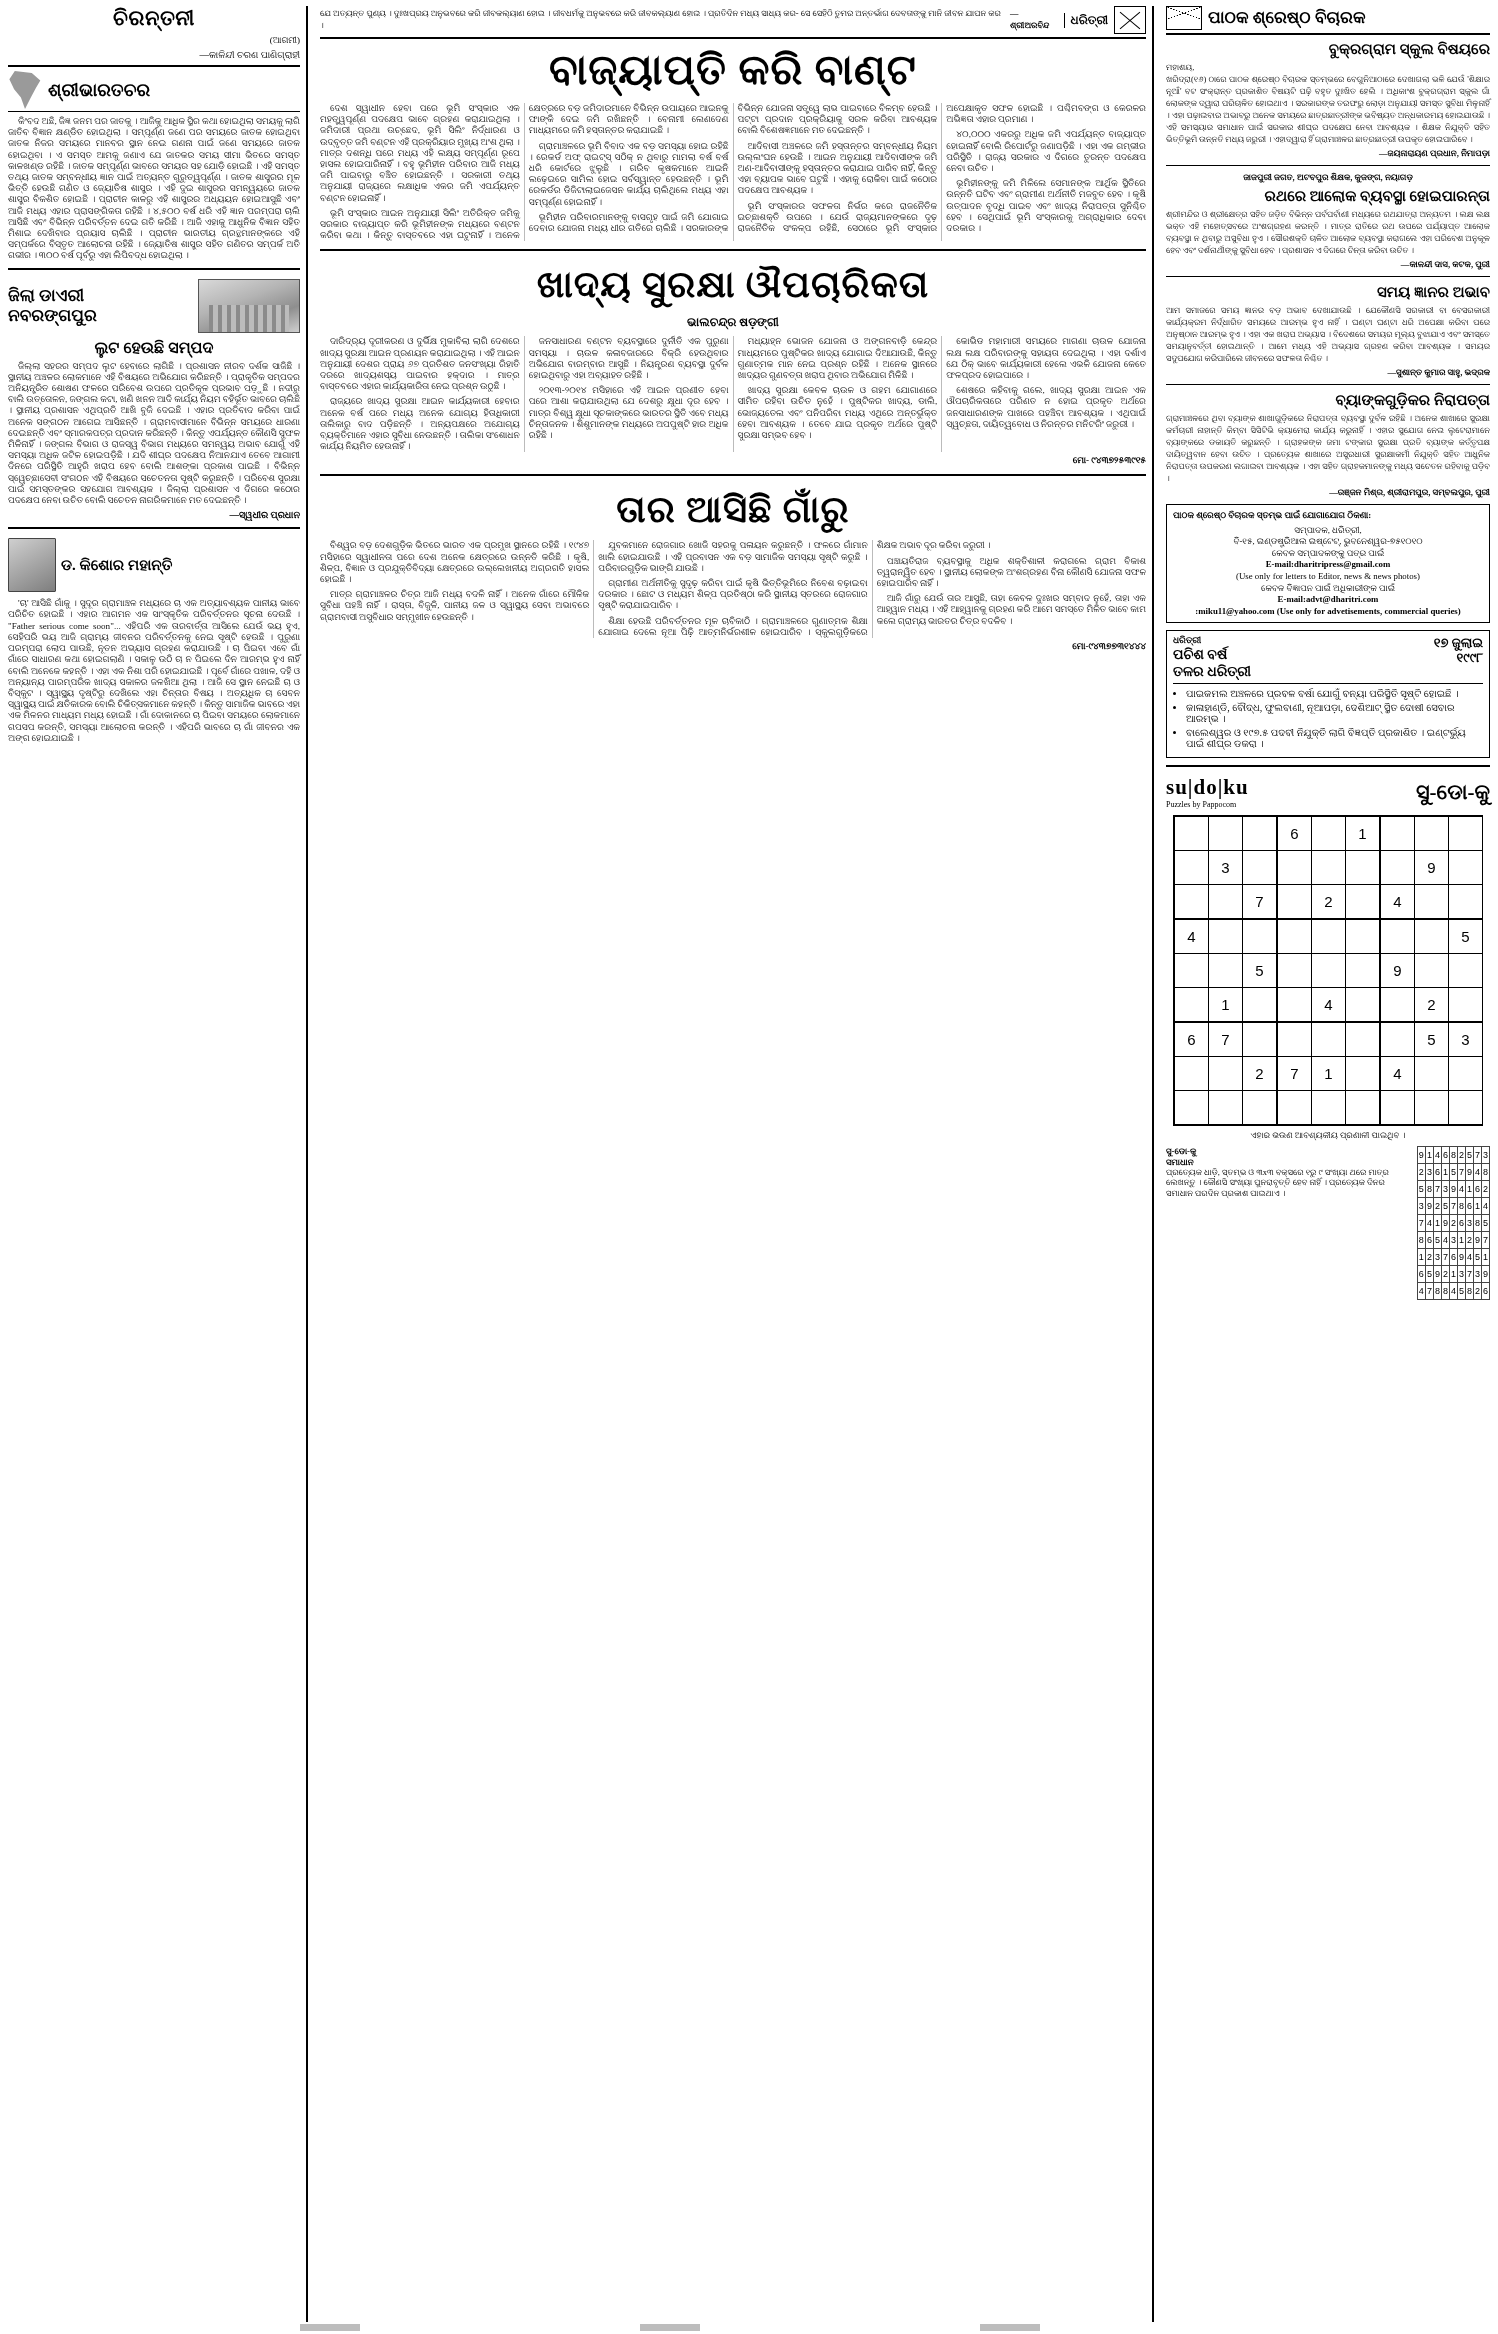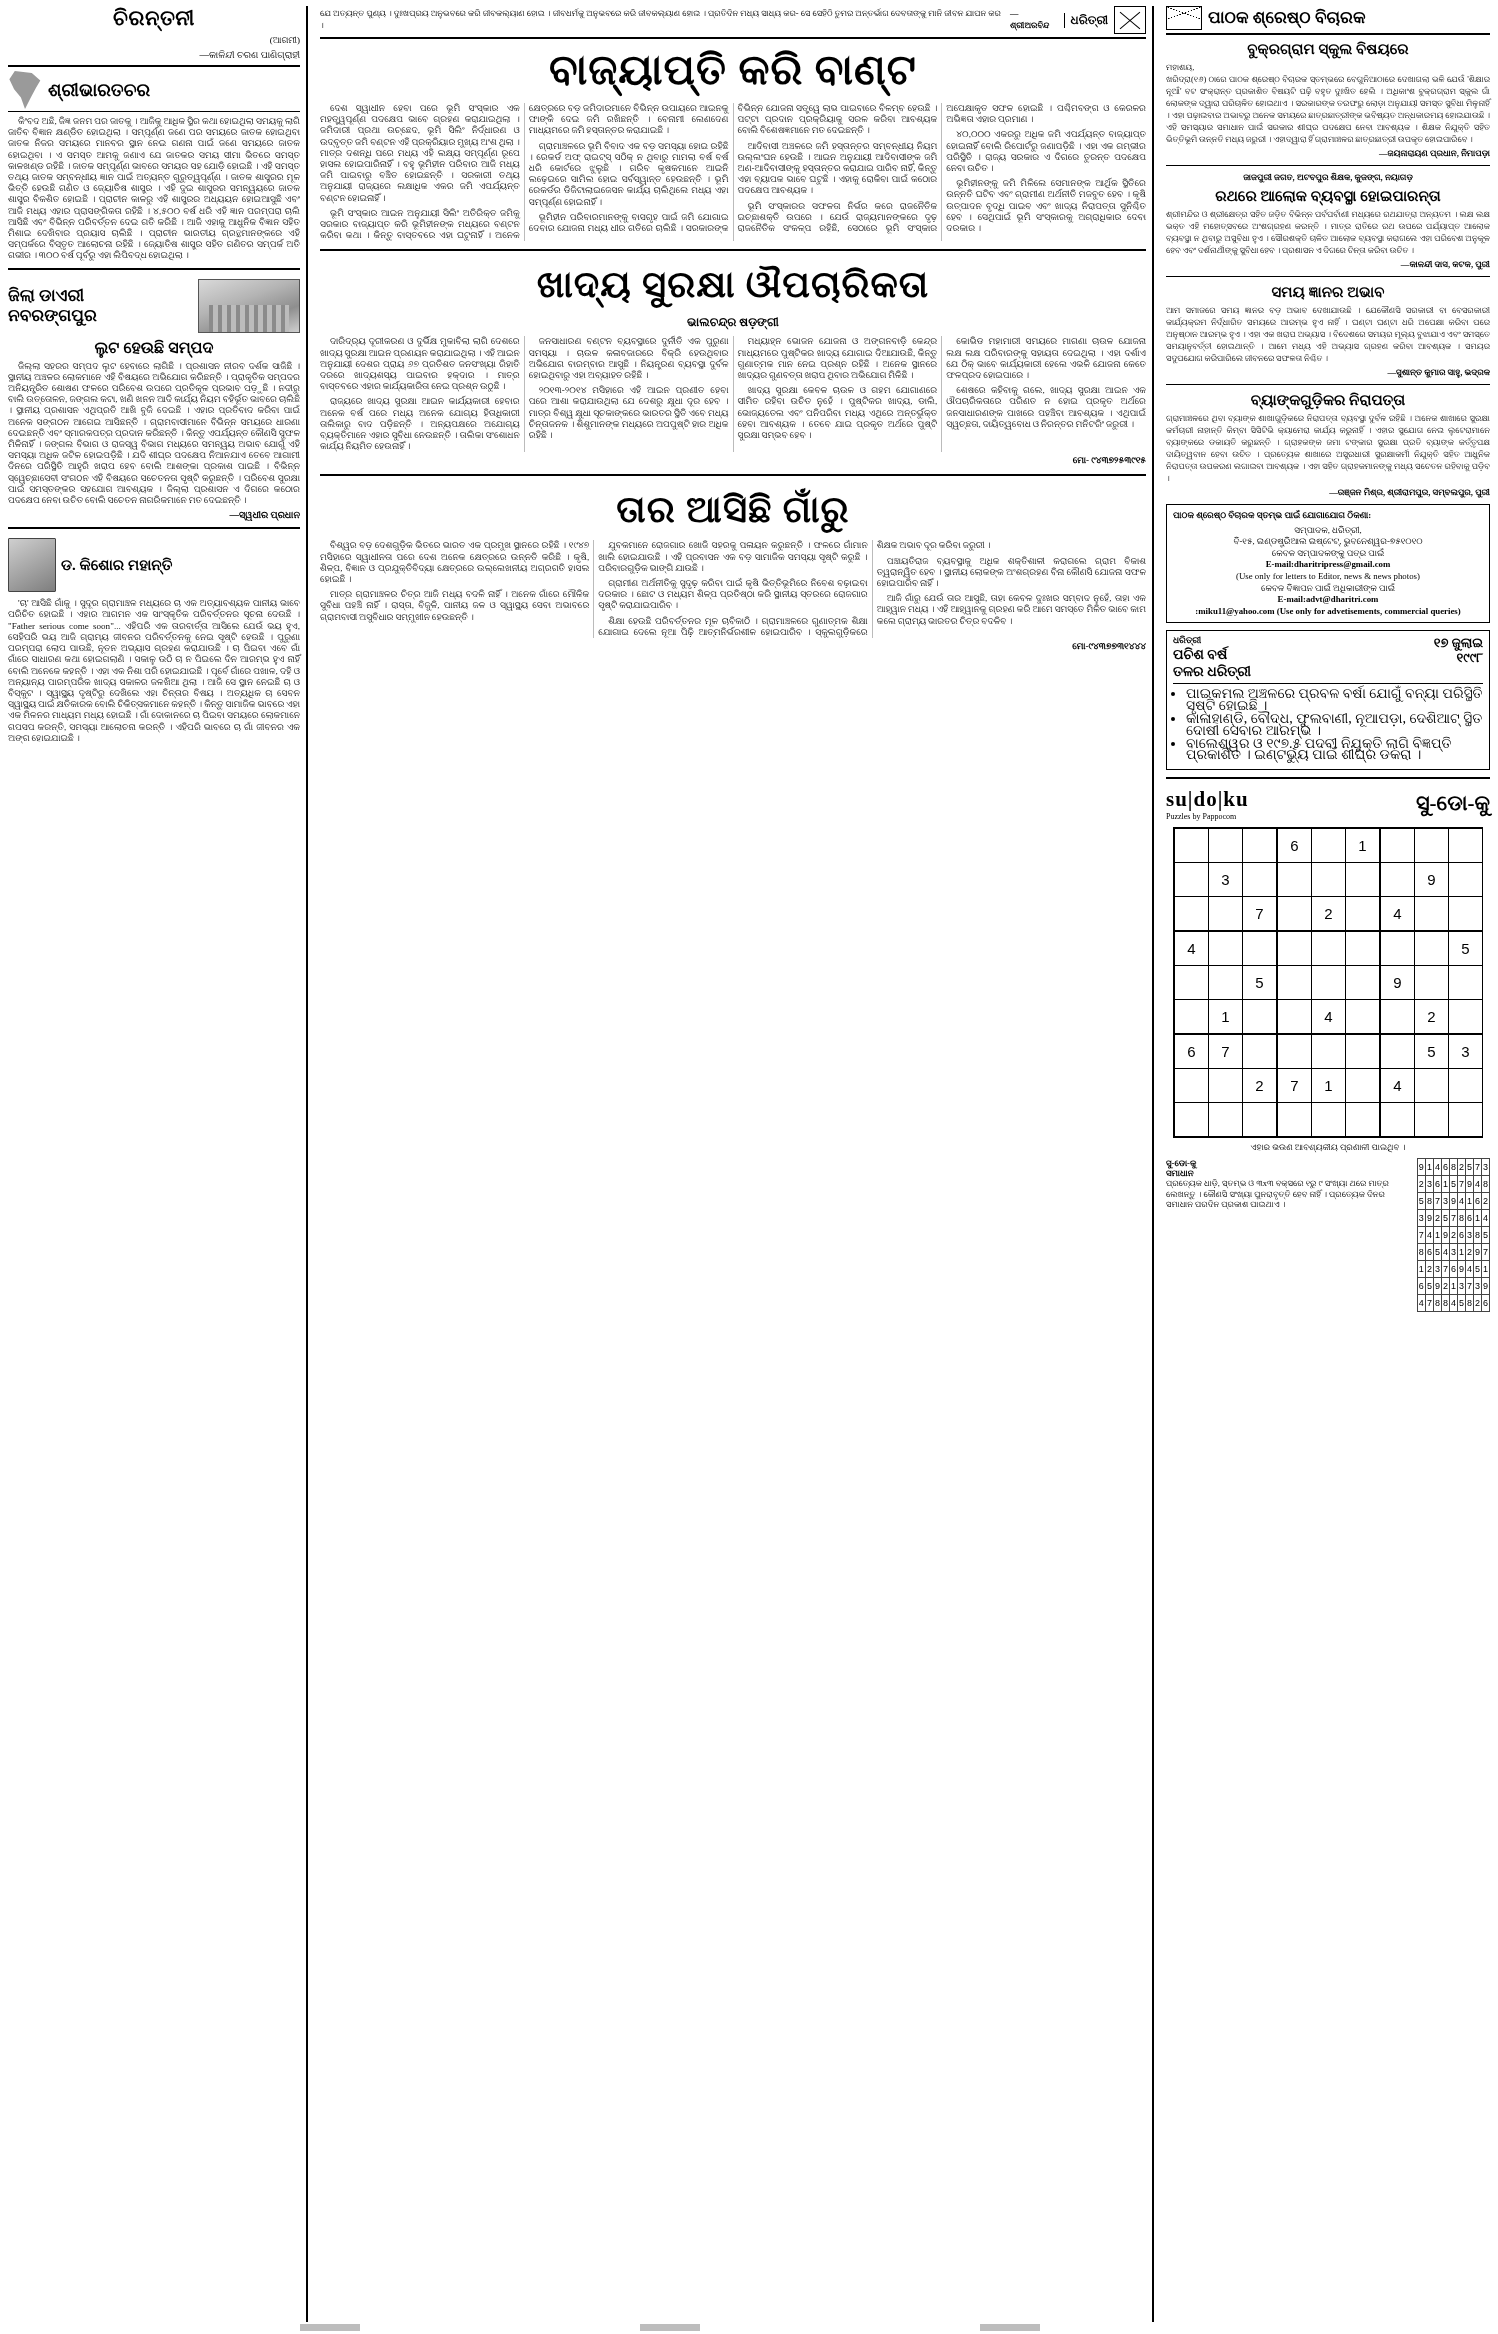--- a/index.html
+++ b/index.html
@@ -216,21 +216,21 @@
     background:
       linear-gradient(to bottom right, transparent 49%, #000 49.5%, #000 51%, transparent 51.5%),
       linear-gradient(to bottom left, transparent 49%, #000 49.5%, #000 51%, transparent 51.5%);
     background-size: 100% 55%;
     background-repeat: no-repeat;
   }
   .rc-head .rc-ttl { font-size: 17px; font-weight: bold; }
   .rc-item-title {
     font-size: 15px;
     font-weight: bold;
-    text-align: center;
+    text-align: right;
     line-height: 18px;
     margin: 4px 0 4px 0;
   }
   .rc-sub {
     font-size: 8.6px;
     text-align: center;
     font-weight: bold;
     margin-bottom: 3px;
   }
   .rc-sign { font-size: 8.6px; text-align: right; font-weight: bold; margin-top: 2px; }
@@ -249,21 +249,21 @@
     border: 1.5px solid #000;
     margin-top: 7px;
     padding: 4px 6px 6px 6px;
   }
   .anniv-top {
     display: flex; justify-content: space-between; align-items: flex-start;
     border-bottom: 1px solid #000; padding-bottom: 3px;
   }
   .anniv-left { font-size: 14px; font-weight: bold; line-height: 17px; }
   .anniv-right { font-size: 13px; font-weight: bold; text-align: right; line-height: 15px; }
-  .anniv ul { margin: 4px 0 0 0; padding-left: 13px; font-size: 14px; line-height: 11.4px; }
+  .anniv ul { margin: 4px 0 0 0; padding-left: 13px; font-size: 10px; line-height: 11.4px; }
   .anniv li { margin-bottom: 2px; }
   
   .sud-head {
     display: flex; align-items: center; justify-content: space-between;
     border-top: 2px solid #000; margin-top: 7px; padding-top: 8px;
   }
   .sud-brand { font-size: 21px; font-weight: bold; letter-spacing: 1px; }
   .sud-brand .pz { display:block; font-size: 8px; font-weight: normal; letter-spacing: 0; }
   .sud-or { font-size: 21px; font-weight: bold; }
   table.sudoku {

